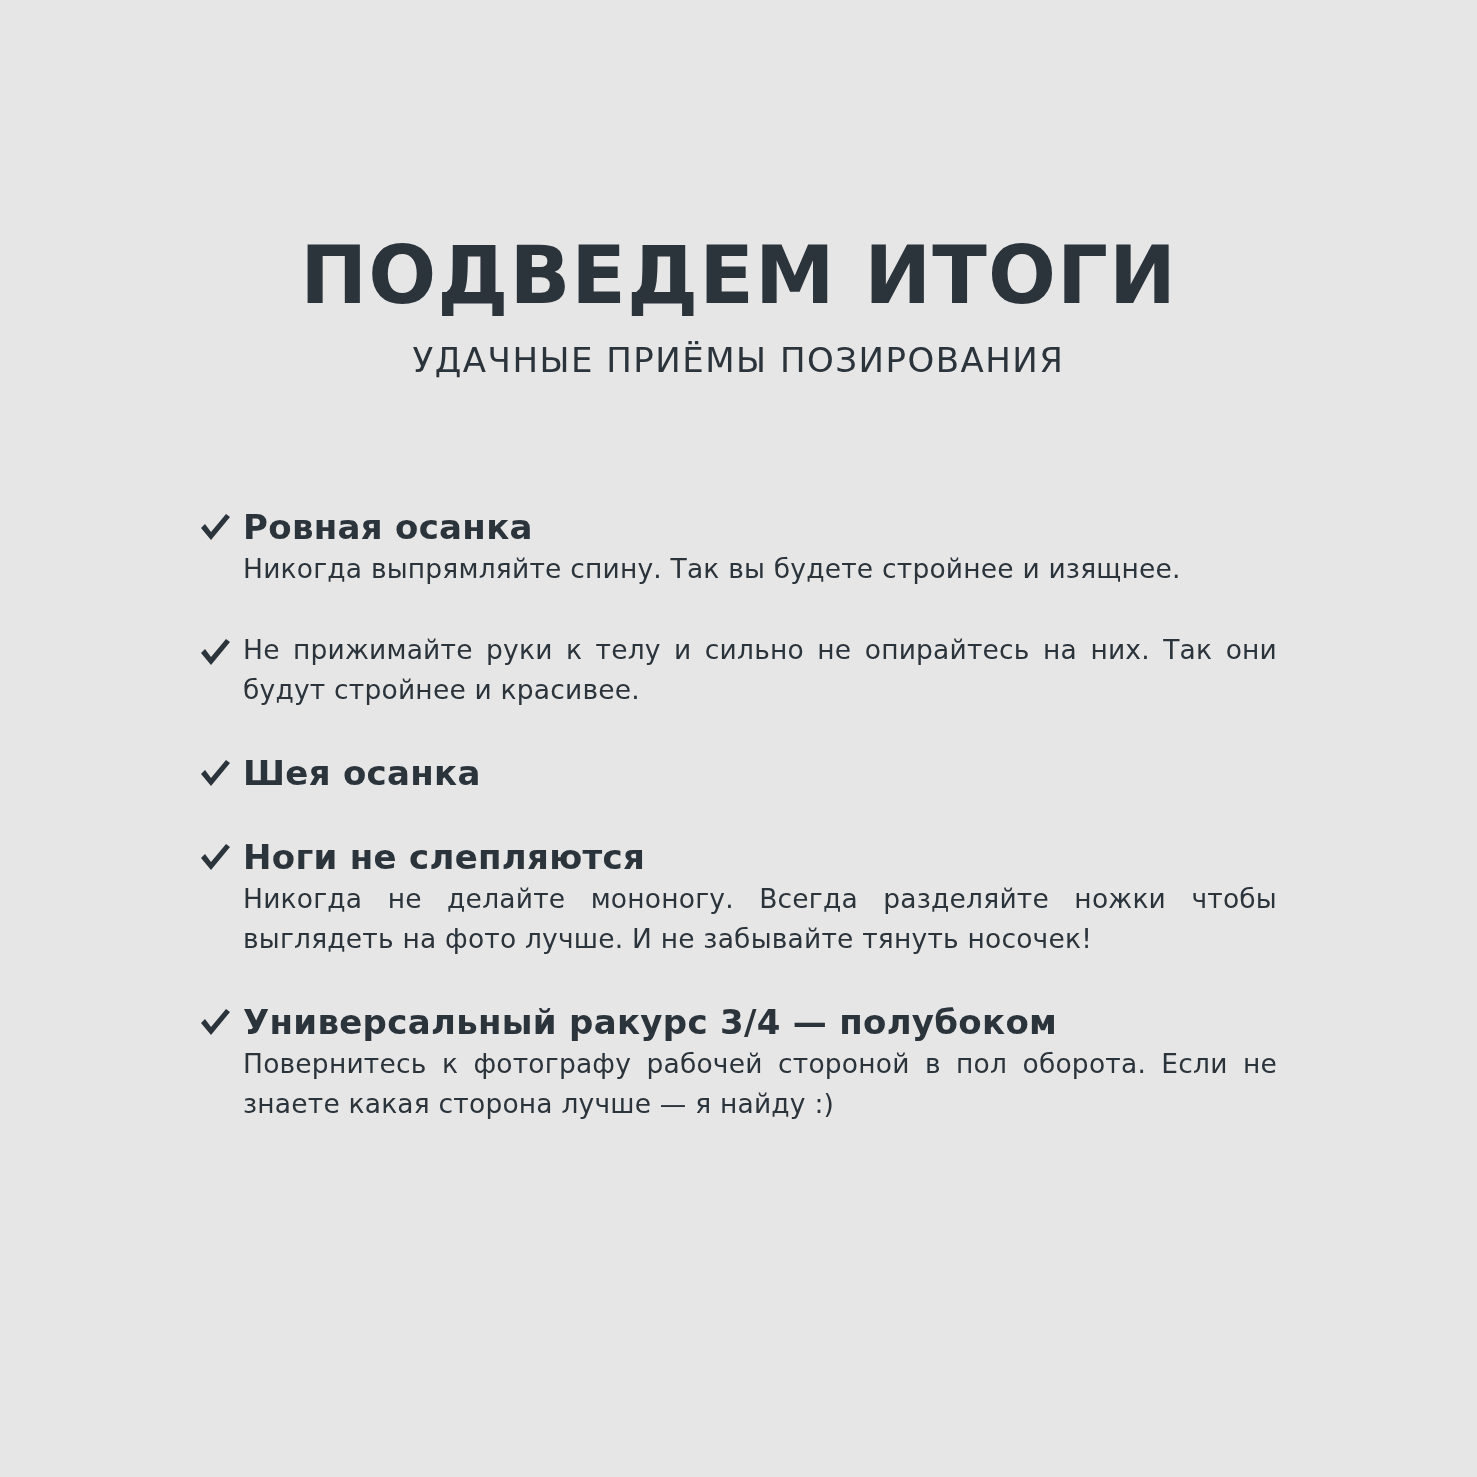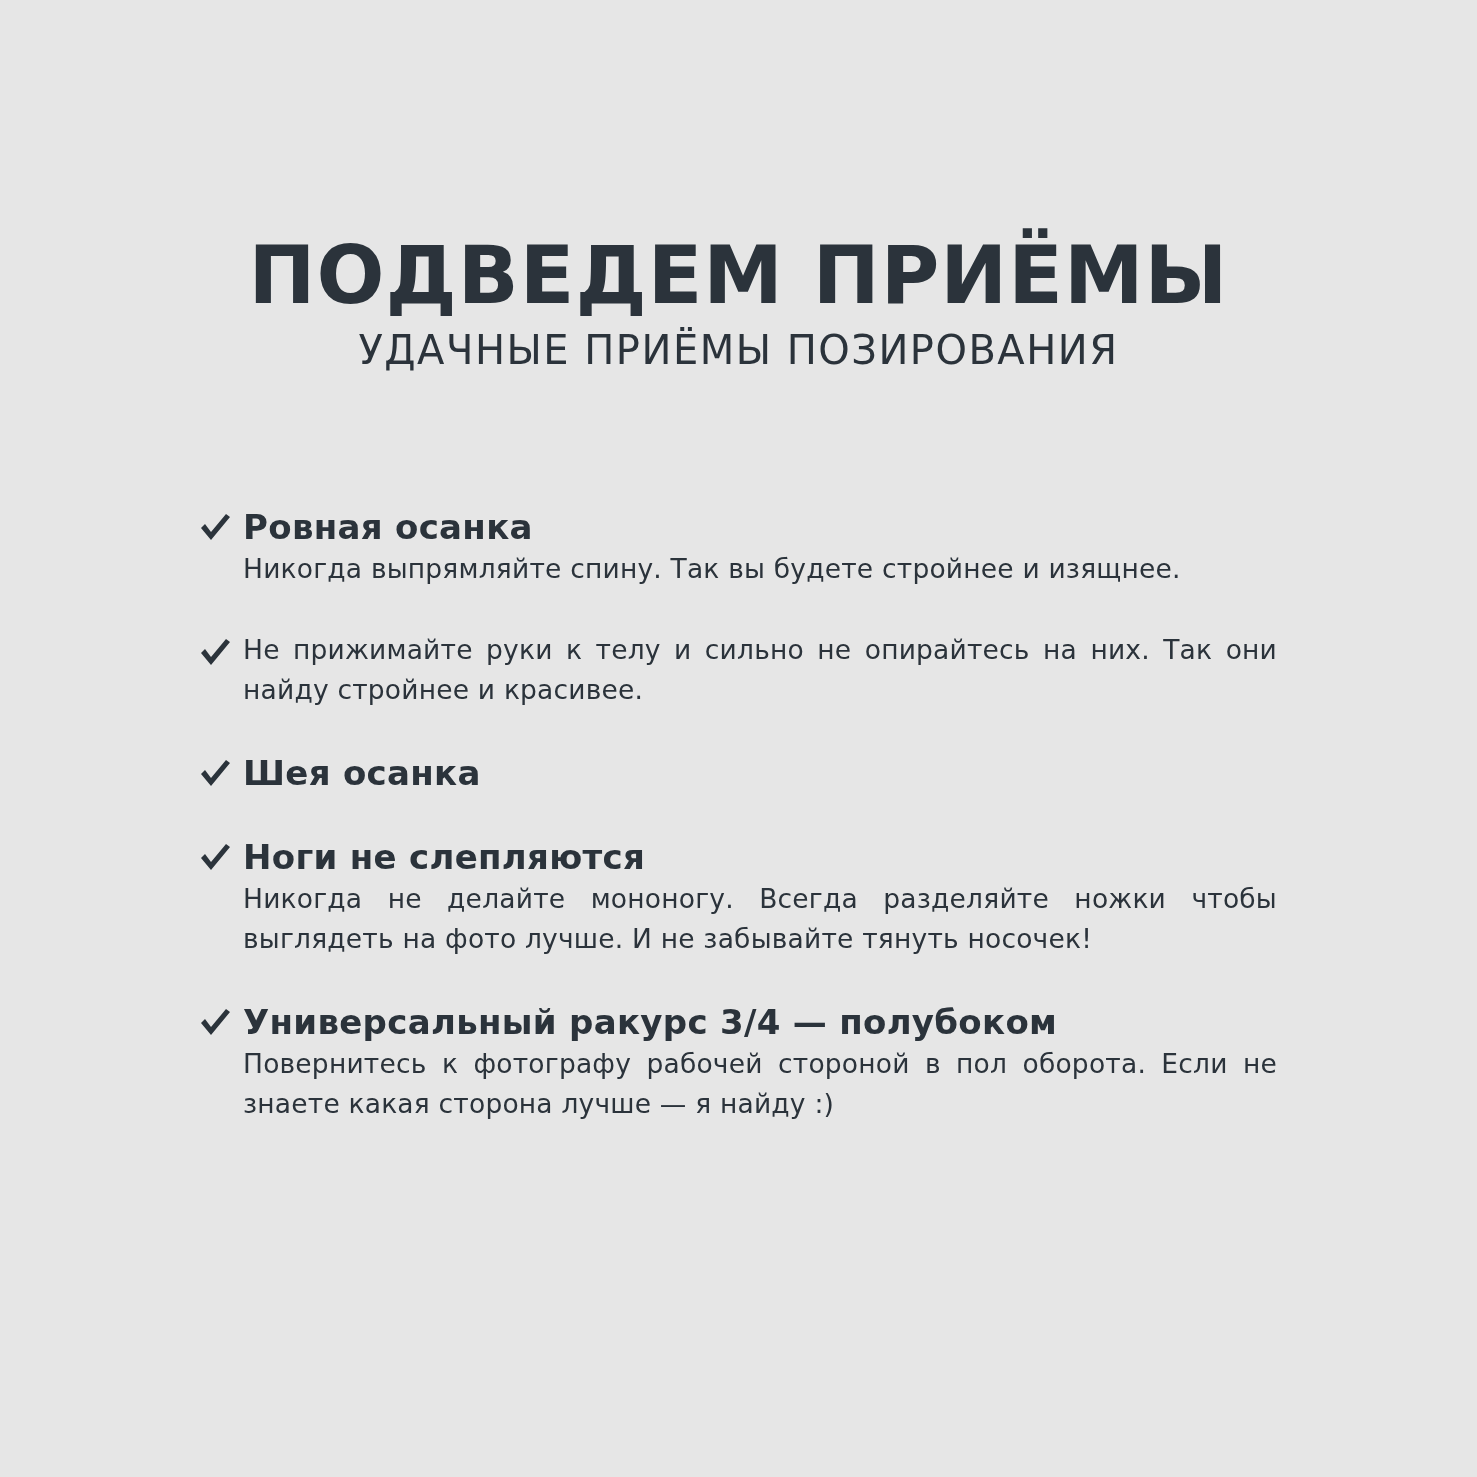--- a/index.html
+++ b/index.html
@@ -27,23 +27,24 @@
       font-weight: bold;
       font-size: 80px;
       letter-spacing: 1px;
       line-height: 100px;
       margin: 0;
       color: #2b333b;
     }
     .subtitle {
       font-family: "DejaVu Sans", "Liberation Sans", sans-serif;
       font-weight: normal;
-      font-size: 40px;
+      font-size: 34px;
       letter-spacing: 1.5px;
       line-height: 48px;
+      margin-top: 10px;
       color: #2b333b;
     }
     .list {
       position: absolute;
       left: 197px;
       top: 505px;
       width: 1080px;
     }
     .item {
       position: relative;
@@ -72,39 +73,39 @@
       color: #2b333b;
       text-align: justify;
       text-align-last: left;
       letter-spacing: 0.2px;
     }
   </style>
 </head>
 <body>
 
 <div class="header">
-  <h1 class="title">ПОДВЕДЕМ ПРИЁМЫ</h1>
+  <h1 class="title">ПОДВЕДЕМ ИТОГИ</h1>
   <div class="subtitle">УДАЧНЫЕ ПРИЁМЫ ПОЗИРОВАНИЯ</div>
 </div>
 
 <div class="list">
 
   <div class="item">
     <svg class="check" viewBox="0 0 32 32">
       <path d="M2 17 L6 13 L12 21 L27 3 L31 6 L12 29 Z" fill="#2b333b"></path>
     </svg>
     <div class="item-title">Ровная осанка</div>
     <div class="item-text">Никогда выпрямляйте спину. Так вы будете стройнее и изящнее.</div>
   </div>
 
   <div class="item">
     <svg class="check" viewBox="0 0 32 32">
       <path d="M2 17 L6 13 L12 21 L27 3 L31 6 L12 29 Z" fill="#2b333b"></path>
     </svg>
-    <div class="item-text">Не прижимайте руки к телу и сильно не опирайтесь на них. Так они найду стройнее и красивее.</div>
+    <div class="item-text">Не прижимайте руки к телу и сильно не опирайтесь на них. Так они будут стройнее и красивее.</div>
   </div>
 
   <div class="item">
     <svg class="check" viewBox="0 0 32 32">
       <path d="M2 17 L6 13 L12 21 L27 3 L31 6 L12 29 Z" fill="#2b333b"></path>
     </svg>
     <div class="item-title">Шея осанка</div>
   </div>
 
   <div class="item">

